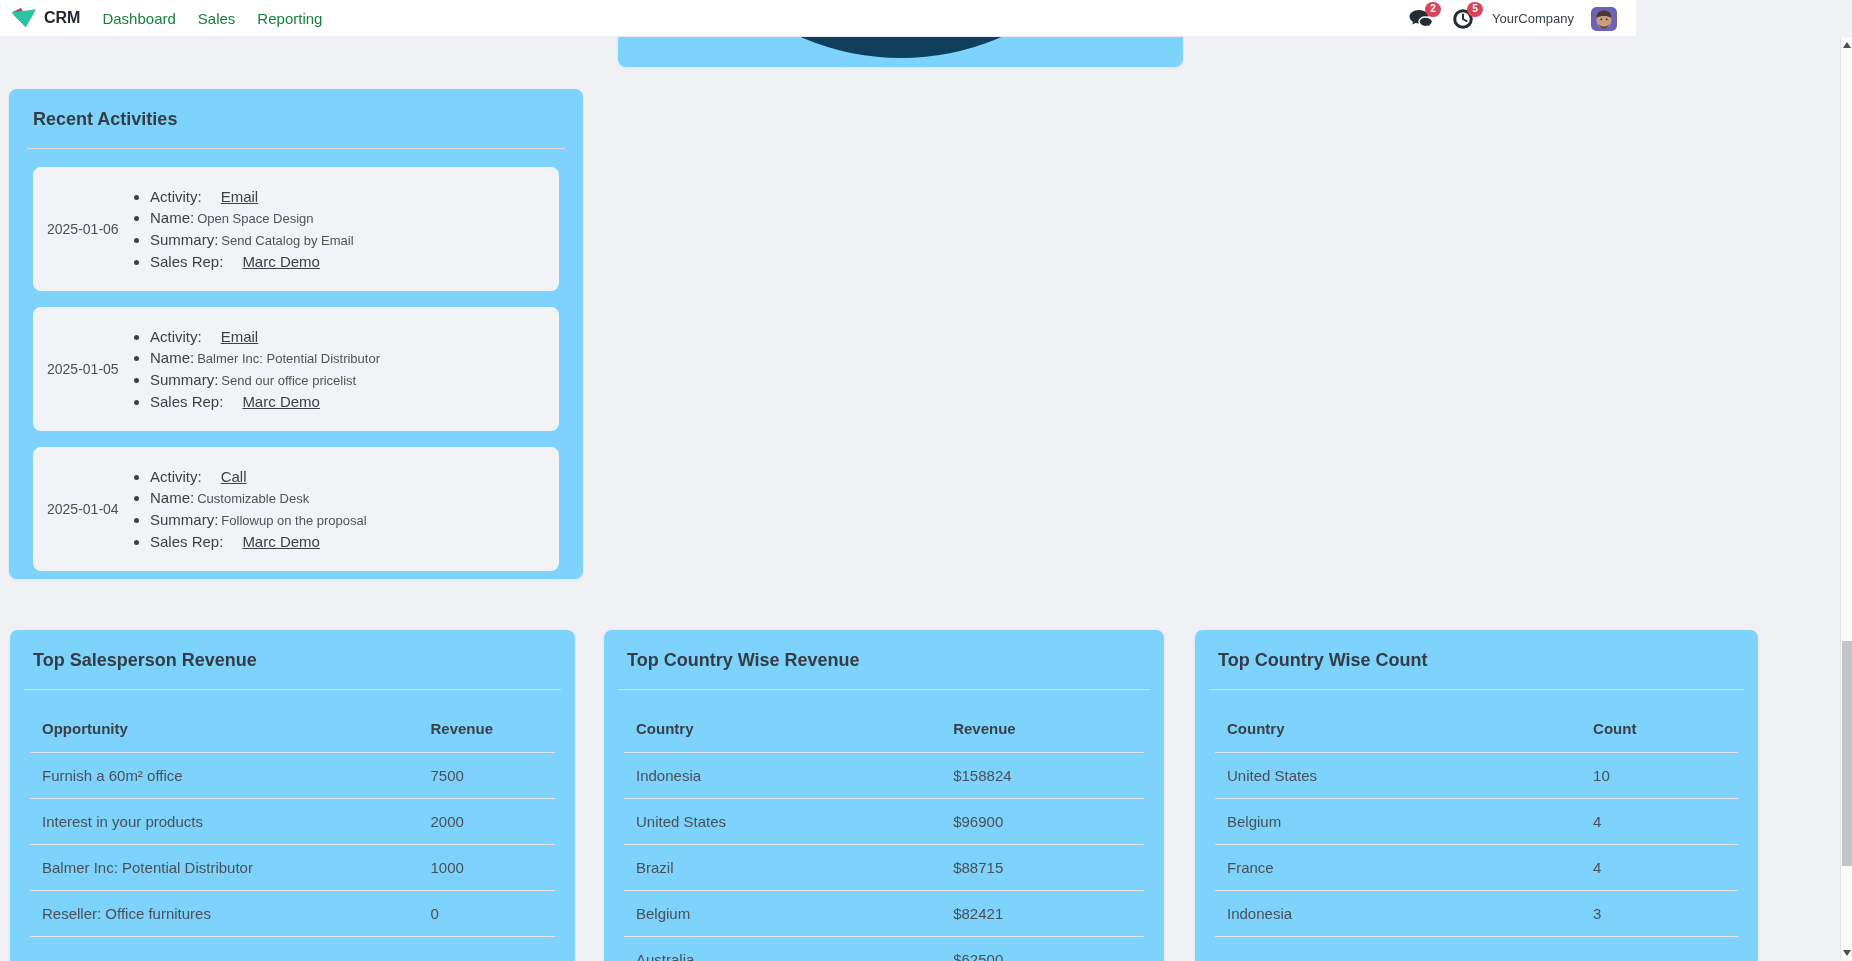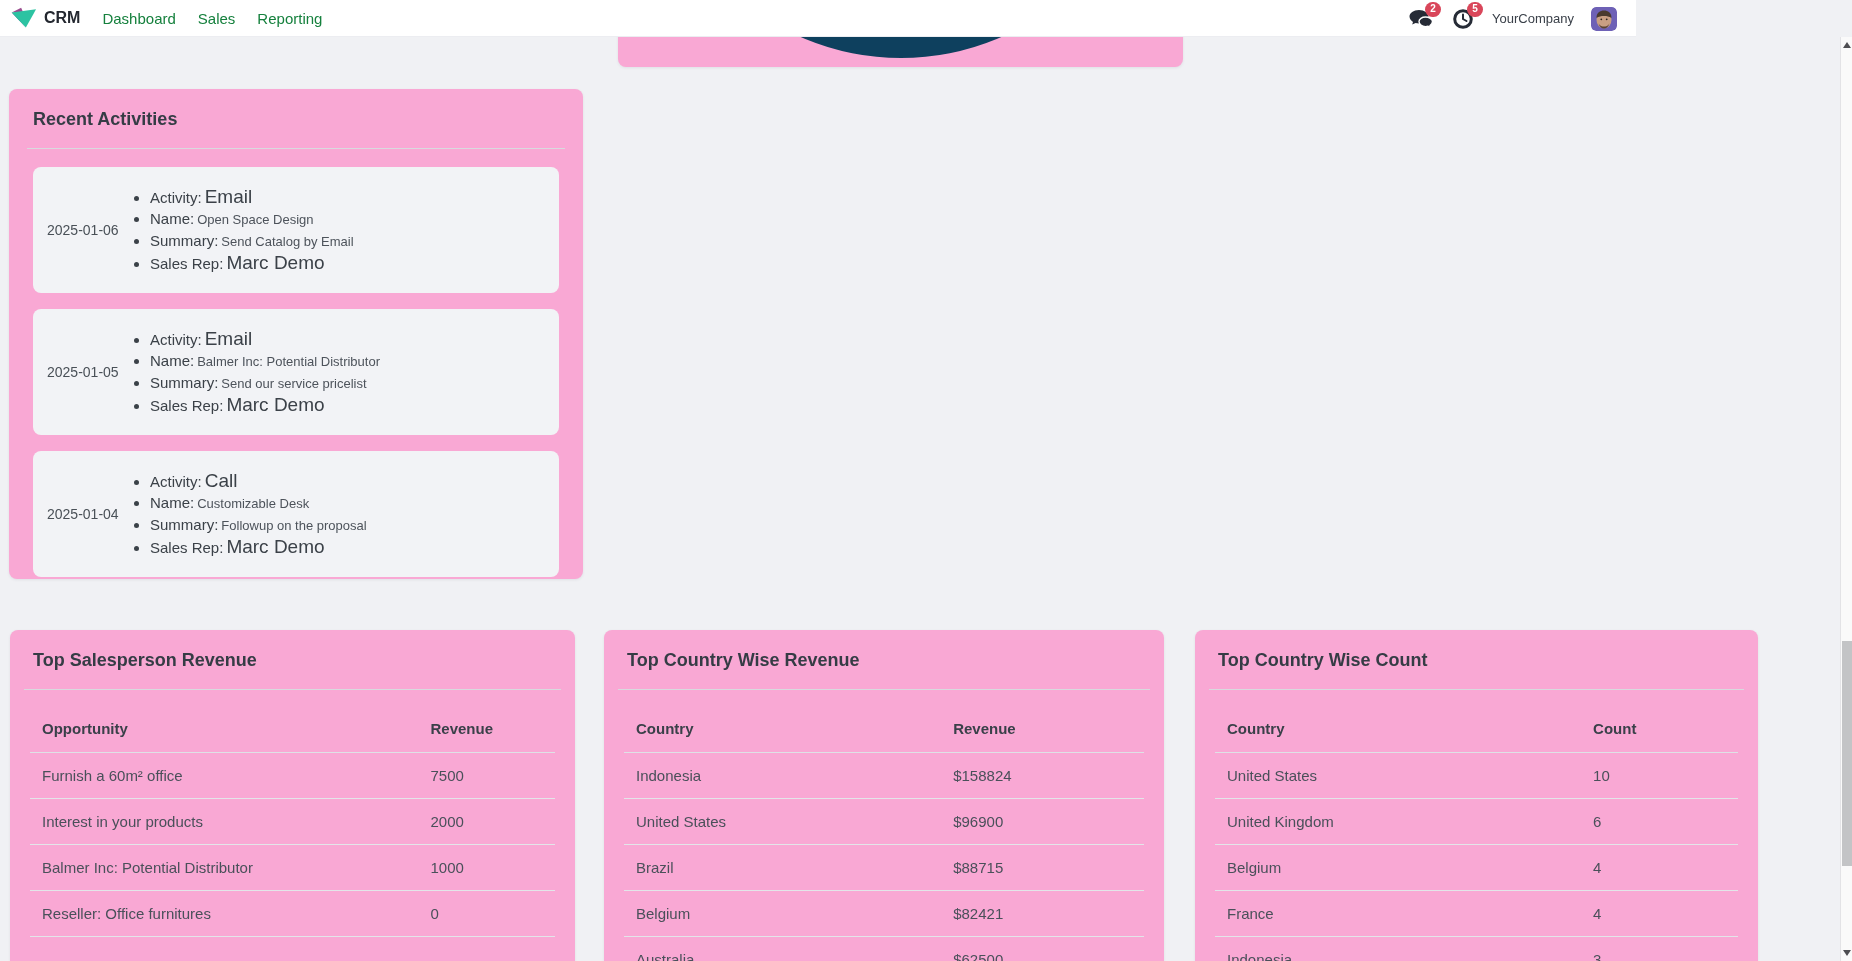--- a/index.html
+++ b/index.html
@@ -34,21 +34,21 @@
   }
   .company-name { font-size:13px; color:#3a4049; }
   .avatar { width:26px; height:24px; border-radius:5px; overflow:hidden; display:block; }
 
   
   .content {
     position:absolute; left:0; top:37px; width:1852px; height:924px;
     background:#f0f1f4; overflow:hidden;
   }
   .card {
-    position:absolute; background:#f9a8d4; border-radius:8px;
+    position:absolute; background:#7dd3fc; border-radius:8px;
     box-shadow:0 1px 3px rgba(40,40,60,0.08);
   }
 
   
   .chart-card {
     left:618px; top:-8px; width:565px; height:38px;
     border-radius:0 0 8px 8px; overflow:hidden;
   }
   .pie {
     position:absolute; left:33px; top:-471px; width:500px; height:500px;
@@ -63,21 +63,21 @@
   .entry {
     display:flex; align-items:center; background:#f2f3f6; border-radius:8px;
     padding:19px 0; margin-bottom:16px; min-height:124px;
   }
   .entry:last-child { margin-bottom:0; }
   .entry-date { width:94px; padding-left:14px; font-size:14px; color:#495057; flex:none; }
   .entry-list { margin:0; padding-left:23px; list-style:disc; color:#3b4148; }
   .entry-list li { font-size:15px; line-height:21px; color:#3b4148; }
   .lbl { color:#3b4148; }
   .val-sm { font-size:13px; color:#4d535b; margin-left:3px; }
-  .val-lg { font-size:19px; color:#3b4148; margin-left:3px; }
+  .val-lg { font-size:15px; color:#3b4148; margin-left:19px;text-decoration:underline; }
 
   
   .table-card { top:593px; height:380px; padding:18px 20px 0 20px; }
   .table-card .card-title { padding-left:3px; }
   #tcard0 { left:10px;  width:565px; }
   #tcard1 { left:604px; width:560px; }
   #tcard2 { left:1195px; width:563px; }
   .tbl { width:100%; border-collapse:collapse; margin-top:0; }
   .tbl th {
     text-align:left; font-size:15px; font-weight:700; color:#3a4049;
@@ -179,21 +179,21 @@
           <li><span class="lbl">Summary:</span><span class="val-sm">Send Catalog by Email</span></li>
           <li><span class="lbl">Sales Rep:</span><span class="val-lg">Marc Demo</span></li>
         </ul>
       </div>
 
       <div class="entry">
         <div class="entry-date">2025-01-05</div>
         <ul class="entry-list">
           <li><span class="lbl">Activity:</span><span class="val-lg">Email</span></li>
           <li><span class="lbl">Name:</span><span class="val-sm">Balmer Inc: Potential Distributor</span></li>
-          <li><span class="lbl">Summary:</span><span class="val-sm">Send our service pricelist</span></li>
+          <li><span class="lbl">Summary:</span><span class="val-sm">Send our office pricelist</span></li>
           <li><span class="lbl">Sales Rep:</span><span class="val-lg">Marc Demo</span></li>
         </ul>
       </div>
 
       <div class="entry">
         <div class="entry-date">2025-01-04</div>
         <ul class="entry-list">
           <li><span class="lbl">Activity:</span><span class="val-lg">Call</span></li>
           <li><span class="lbl">Name:</span><span class="val-sm">Customizable Desk</span></li>
           <li><span class="lbl">Summary:</span><span class="val-sm">Followup on the proposal</span></li>
@@ -291,24 +291,20 @@
           <th>Country</th>
           <th>Count</th>
         </tr>
       </thead>
       <tbody>
           <tr>
             <td>United States</td>
             <td>10</td>
           </tr>
           <tr>
-            <td>United Kingdom</td>
-            <td>6</td>
-          </tr>
-          <tr>
             <td>Belgium</td>
             <td>4</td>
           </tr>
           <tr>
             <td>France</td>
             <td>4</td>
           </tr>
           <tr>
             <td>Indonesia</td>
             <td>3</td>

